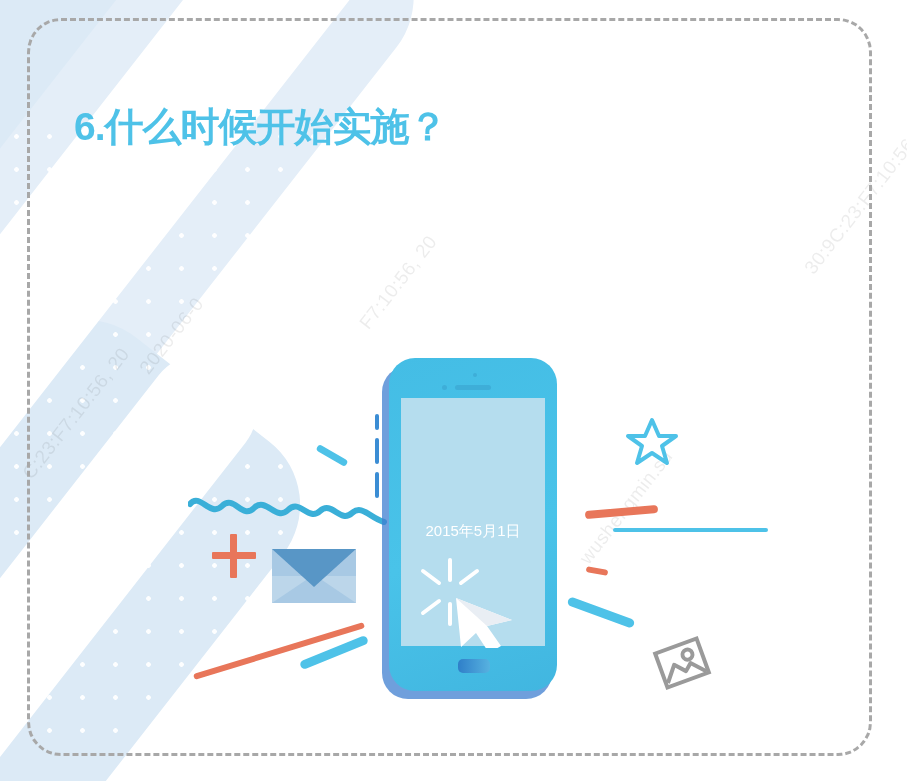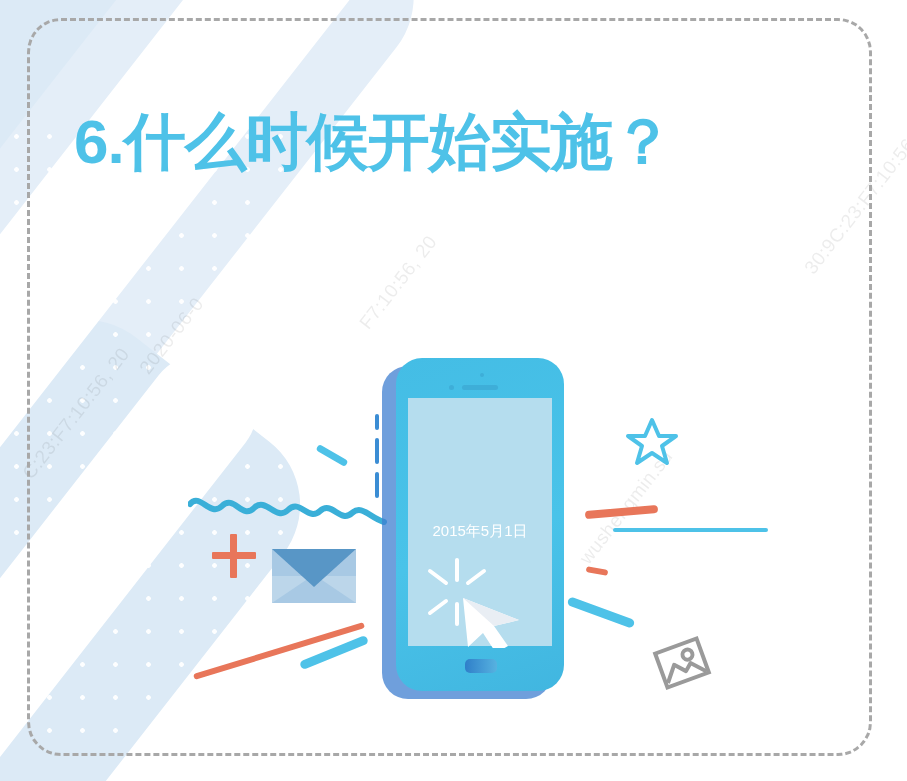--- a/index.html
+++ b/index.html
@@ -114,21 +114,21 @@
     border: 3px dashed #a8a8a8;
     border-radius: 34px;
     box-sizing: border-box;
   }
 
   
   .title {
     position: absolute;
     left: 74px;
     top: 100px;
-    font-size: 62px;
+    font-size: 39px;
     font-weight: bold;
     color: #4ec2e8;
     letter-spacing: -1px;
     white-space: nowrap;
     font-family: "Liberation Sans", sans-serif;
   }
   .body-text {
     position: absolute;
     left: 72px;
     top: 196px;
@@ -153,21 +153,21 @@
     left: 4px;
     top: 8px;
     width: 170px;
     height: 333px;
     background: #3f7fd0;
     border-radius: 26px;
     opacity: 0.75;
   }
   .phone-body {
     position: absolute;
-    left: 18px;
+    left: 11px;
     top: 0;
     width: 168px;
     height: 333px;
     background: linear-gradient(160deg, #44bde5 0%, #49c3e9 55%, #41b6e0 100%);
     border-radius: 26px;
   }
   .phone-screen {
     position: absolute;
     left: 12px;
     top: 40px;

